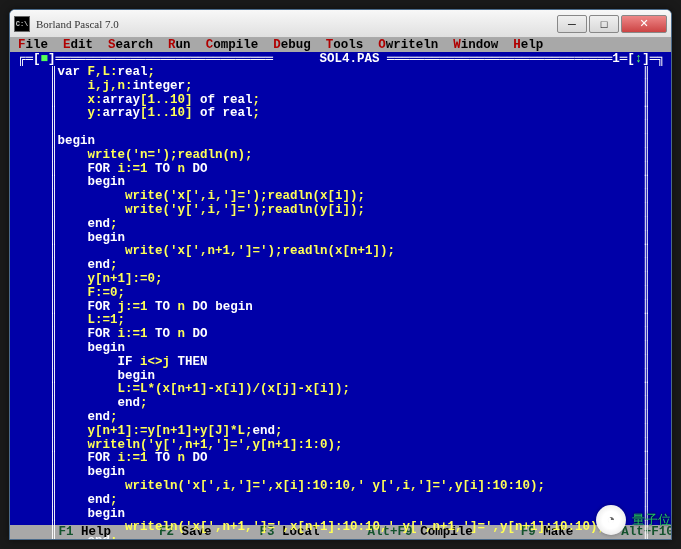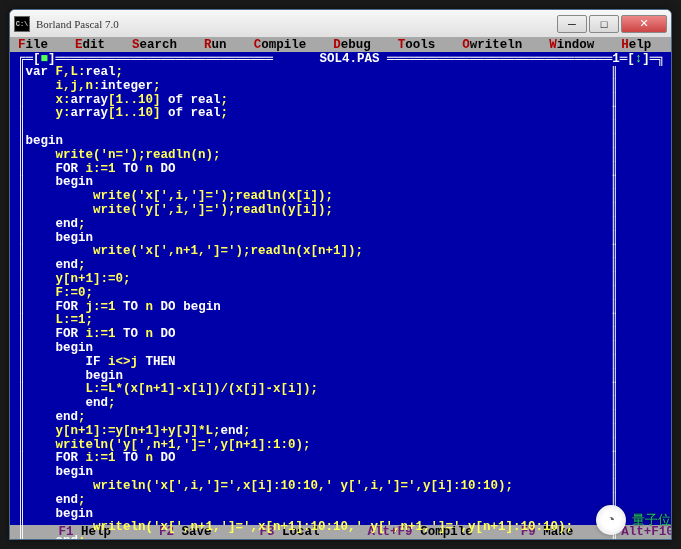--- a/index.html
+++ b/index.html
@@ -80,21 +80,21 @@
     line-height: 13.8px;
     font-weight: bold;
     overflow: hidden;
     position: relative;
   }
   .menu-bar {
     background: #a8a8a8;
     color: #000;
     padding: 0 8px;
     display: flex;
-    gap: 12px;
+    gap: 0;
     height: 14px;
     line-height: 14px;
   }
   .menu-item {
     margin-right: 15px;
   }
   .menu-item .hotkey { color: #b00000; }
   .editor-frame {
     background: #0000a8;
     color: #ffff55;
@@ -108,32 +108,33 @@
     display: flex;
     height: 14px;
     line-height: 14px;
   }
   .frame-top .filename { color: #fff; margin-left: 39px; }
   .frame-top .marker { color: #55ff55; }
   .code-area {
     color: #ffff55;
     white-space: pre;
     overflow: hidden;
+    margin-left: 32px;
   }
   .code-line { height: 13.8px; }
   .kw { color: #fff; }
   .status-bar {
     background: #a8a8a8;
     color: #000;
     height: 14px;
     line-height: 14px;
     padding: 0 8px;
     white-space: pre;
   }
-  .status-bar .fkey { color: #701a75; padding-left: 33px; }
+  .status-bar .fkey { color: #14532d; padding-left: 33px; }
   .watermark {
     position: absolute;
     bottom: 14px;
     right: 10px;
     display: flex;
     align-items: center;
     gap: 6px;
   }
   .watermark-logo {
     width: 30px;

